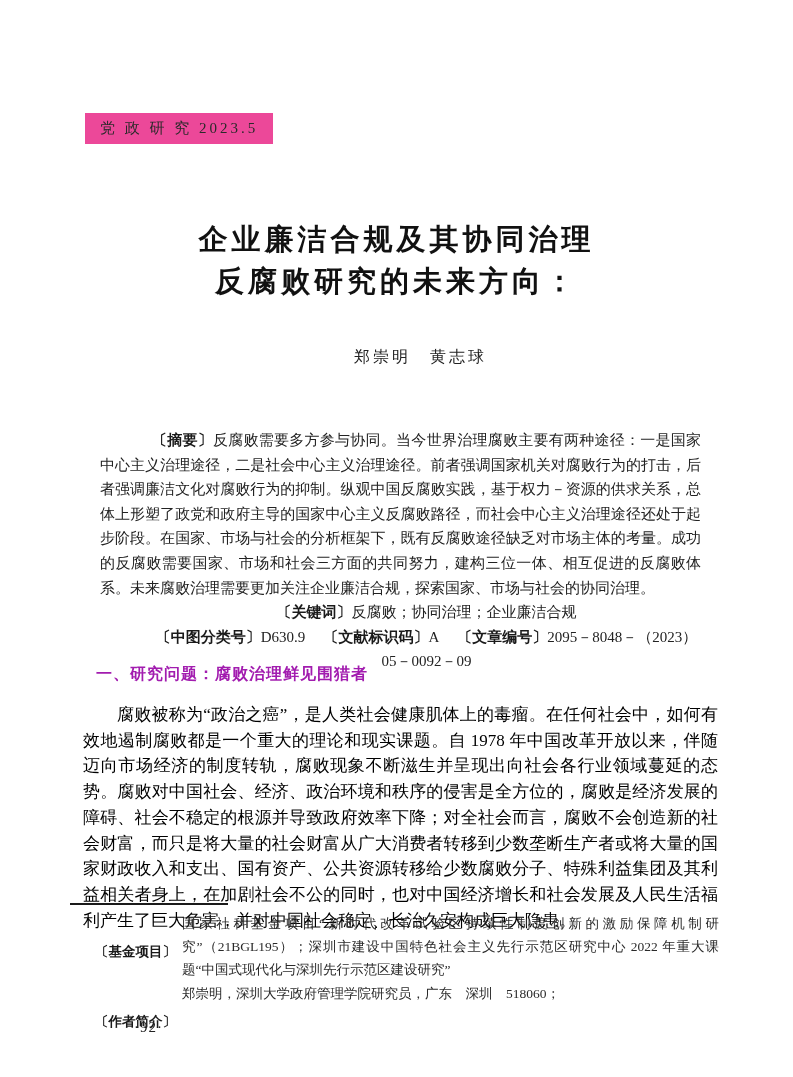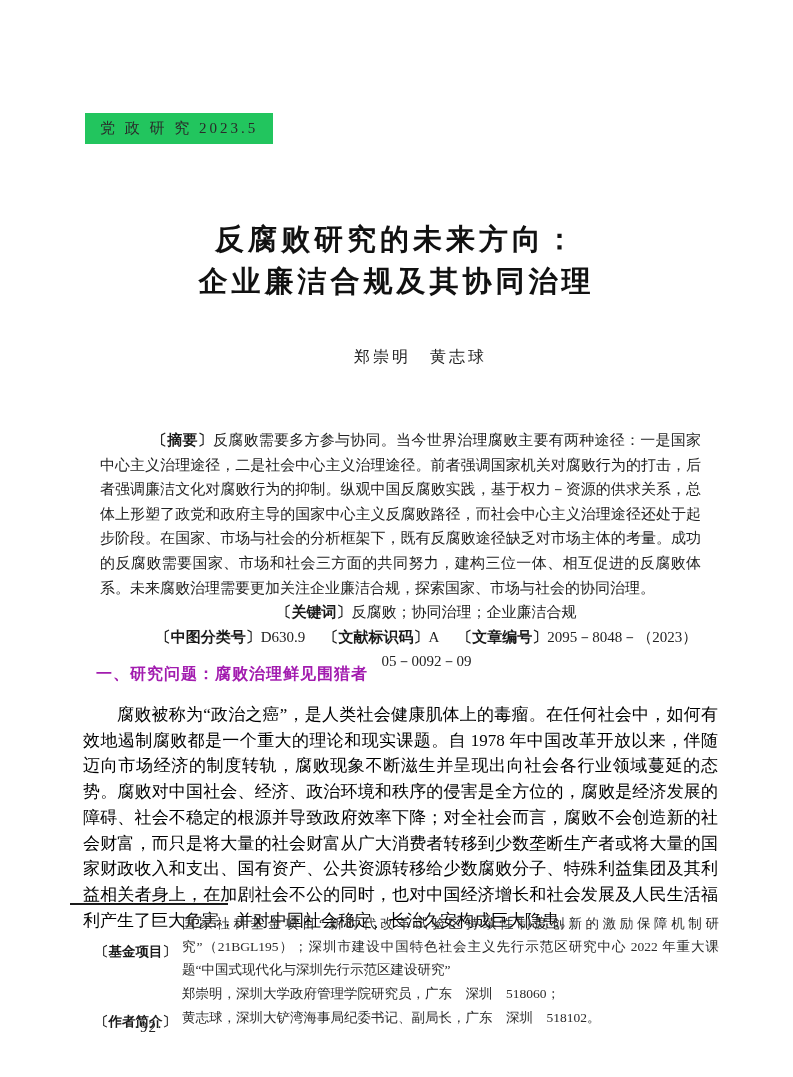--- a/index.html
+++ b/index.html
@@ -10,21 +10,21 @@
     color:#1f1f1f;
     position:relative;
     overflow:hidden;
   }
   .page{position:absolute;inset:0;background:#ffffff;}
 
   
   .journal-box{
     position:absolute;left:85px;top:113px;
     width:188px;height:31px;
-    background:#22c55e;
+    background:#ec4899;
     display:flex;align-items:center;justify-content:center;
     font-size:15px;letter-spacing:3px;color:#2a2a2a;
     font-family:"Liberation Serif","DejaVu Serif",serif;
   }
 
   
   .title-wrap{
     position:absolute;left:0;top:218px;width:793px;
     text-align:center;
     font-family:"Liberation Serif","DejaVu Serif",serif;
@@ -97,22 +97,22 @@
 </head>
 <body>
 
 <div class="page">
 
   <div class="journal-box">
     <span>党 政 研 究  2023.5</span>
   </div>
 
   <div class="title-wrap">
+    <div class="title-line">企业廉洁合规及其协同治理</div>
     <div class="title-line">反腐败研究的未来方向：</div>
-    <div class="title-line">企业廉洁合规及其协同治理</div>
   </div>
 
   <div class="authors">郑崇明　黄志球</div>
 
   <div class="abstract-block">
     <p class="abstract-p"><span class="label-b">〔摘要〕</span><span>反腐败需要多方参与协同。当今世界治理腐败主要有两种途径：一是国家中心主义治理途径，二是社会中心主义治理途径。前者强调国家机关对腐败行为的打击，后者强调廉洁文化对腐败行为的抑制。纵观中国反腐败实践，基于权力－资源的供求关系，总体上形塑了政党和政府主导的国家中心主义反腐败路径，而社会中心主义治理途径还处于起步阶段。在国家、市场与社会的分析框架下，既有反腐败途径缺乏对市场主体的考量。成功的反腐败需要国家、市场和社会三方面的共同努力，建构三位一体、相互促进的反腐败体系。未来腐败治理需要更加关注企业廉洁合规，探索国家、市场与社会的协同治理。</span></p>
     <p class="meta-line"><span class="label-b">〔关键词〕</span><span>反腐败；协同治理；企业廉洁合规</span></p>
     <p class="meta-line"><span class="label-b">〔中图分类号〕</span><span>D630.9</span><span class="meta-gap"></span><span class="label-b">〔文献标识码〕</span><span>A</span><span class="meta-gap"></span><span class="label-b">〔文章编号〕</span><span>2095－8048－（2023）05－0092－09</span></p>
   </div>
 
@@ -124,19 +124,18 @@
   <div class="footnote-rule"></div>
 
   <div class="footnote-block">
     <div class="fn-entry">
       <span class="fn-label">〔基金项目〕</span>
       <p class="fn-line">国家社科基金项目“新时代改革试验区持续性制度创新的激励保障机制研究”（21BGL195）；深圳市建设中国特色社会主义先行示范区研究中心 2022 年重大课题“中国式现代化与深圳先行示范区建设研究”</p>
     </div>
     <div class="fn-entry">
       <span class="fn-label">〔作者简介〕</span>
       <p class="fn-line">郑崇明，深圳大学政府管理学院研究员，广东　深圳　518060；</p>
-      <p class="fn-line">黄志球，深圳大铲湾海事局纪委书记、副局长，广东　深圳　518102。</p>
     </div>
   </div>
 
   <div class="page-number">·92·</div>
 
 </div>
 
 </body></html>

